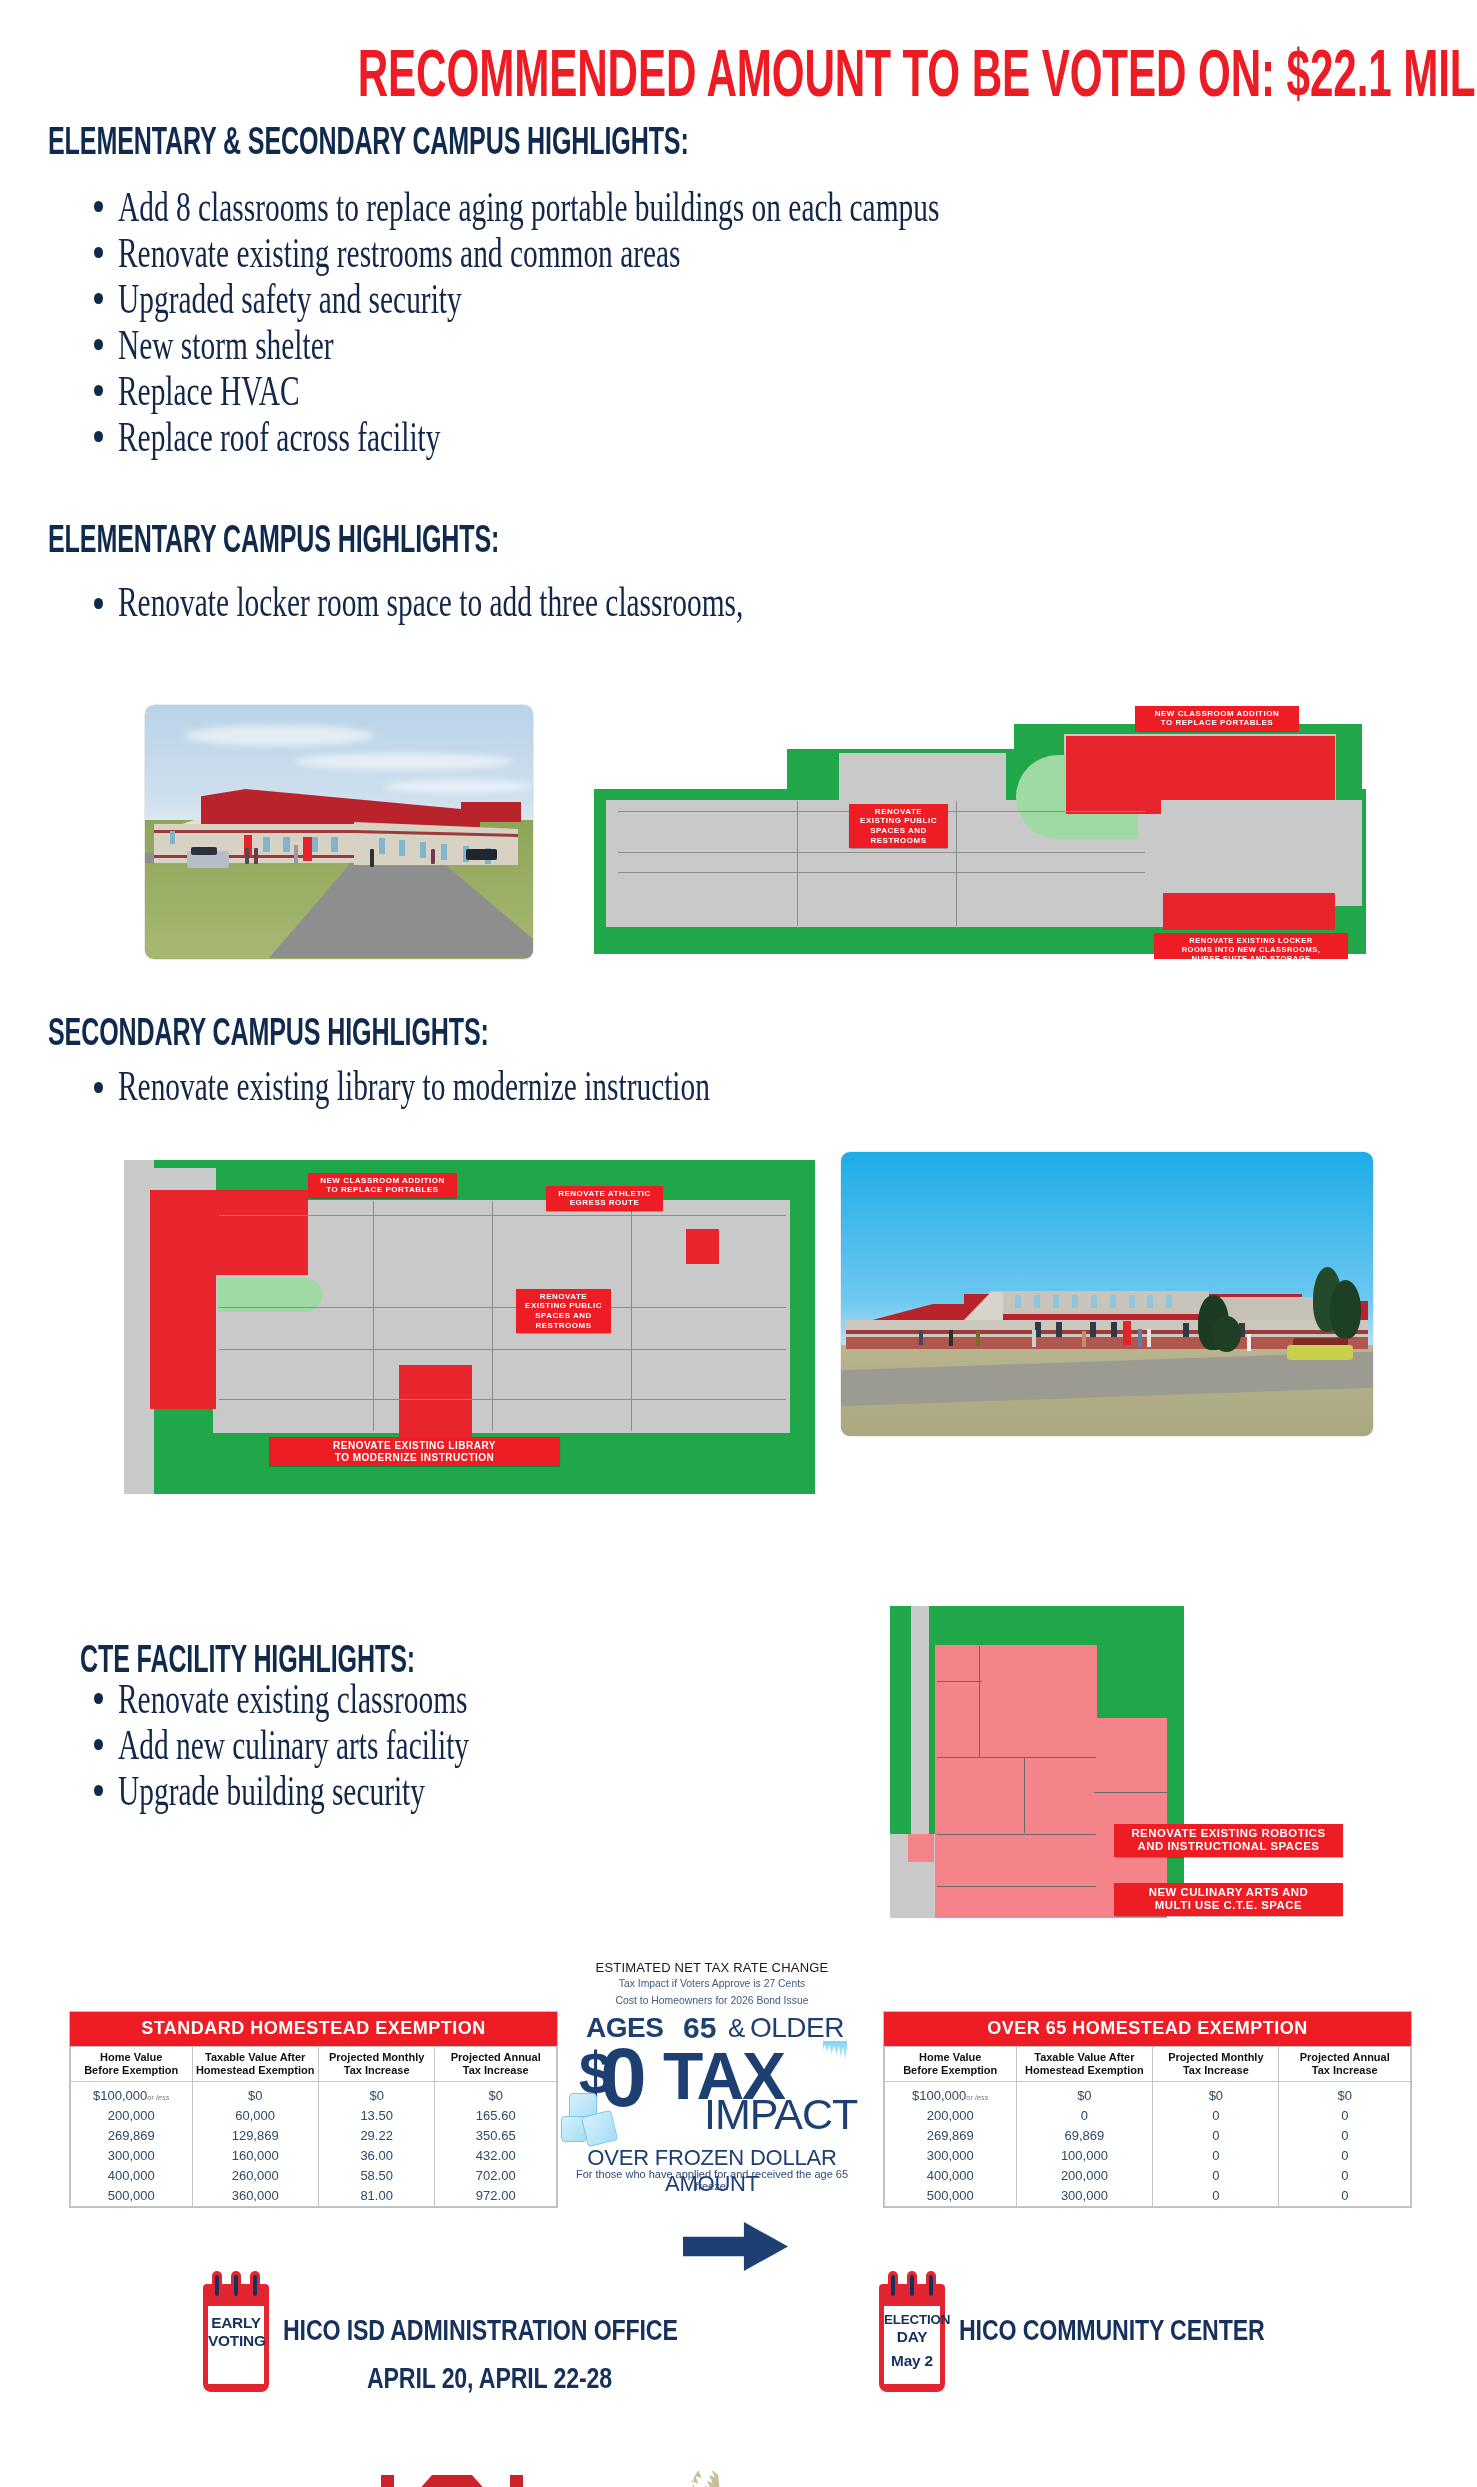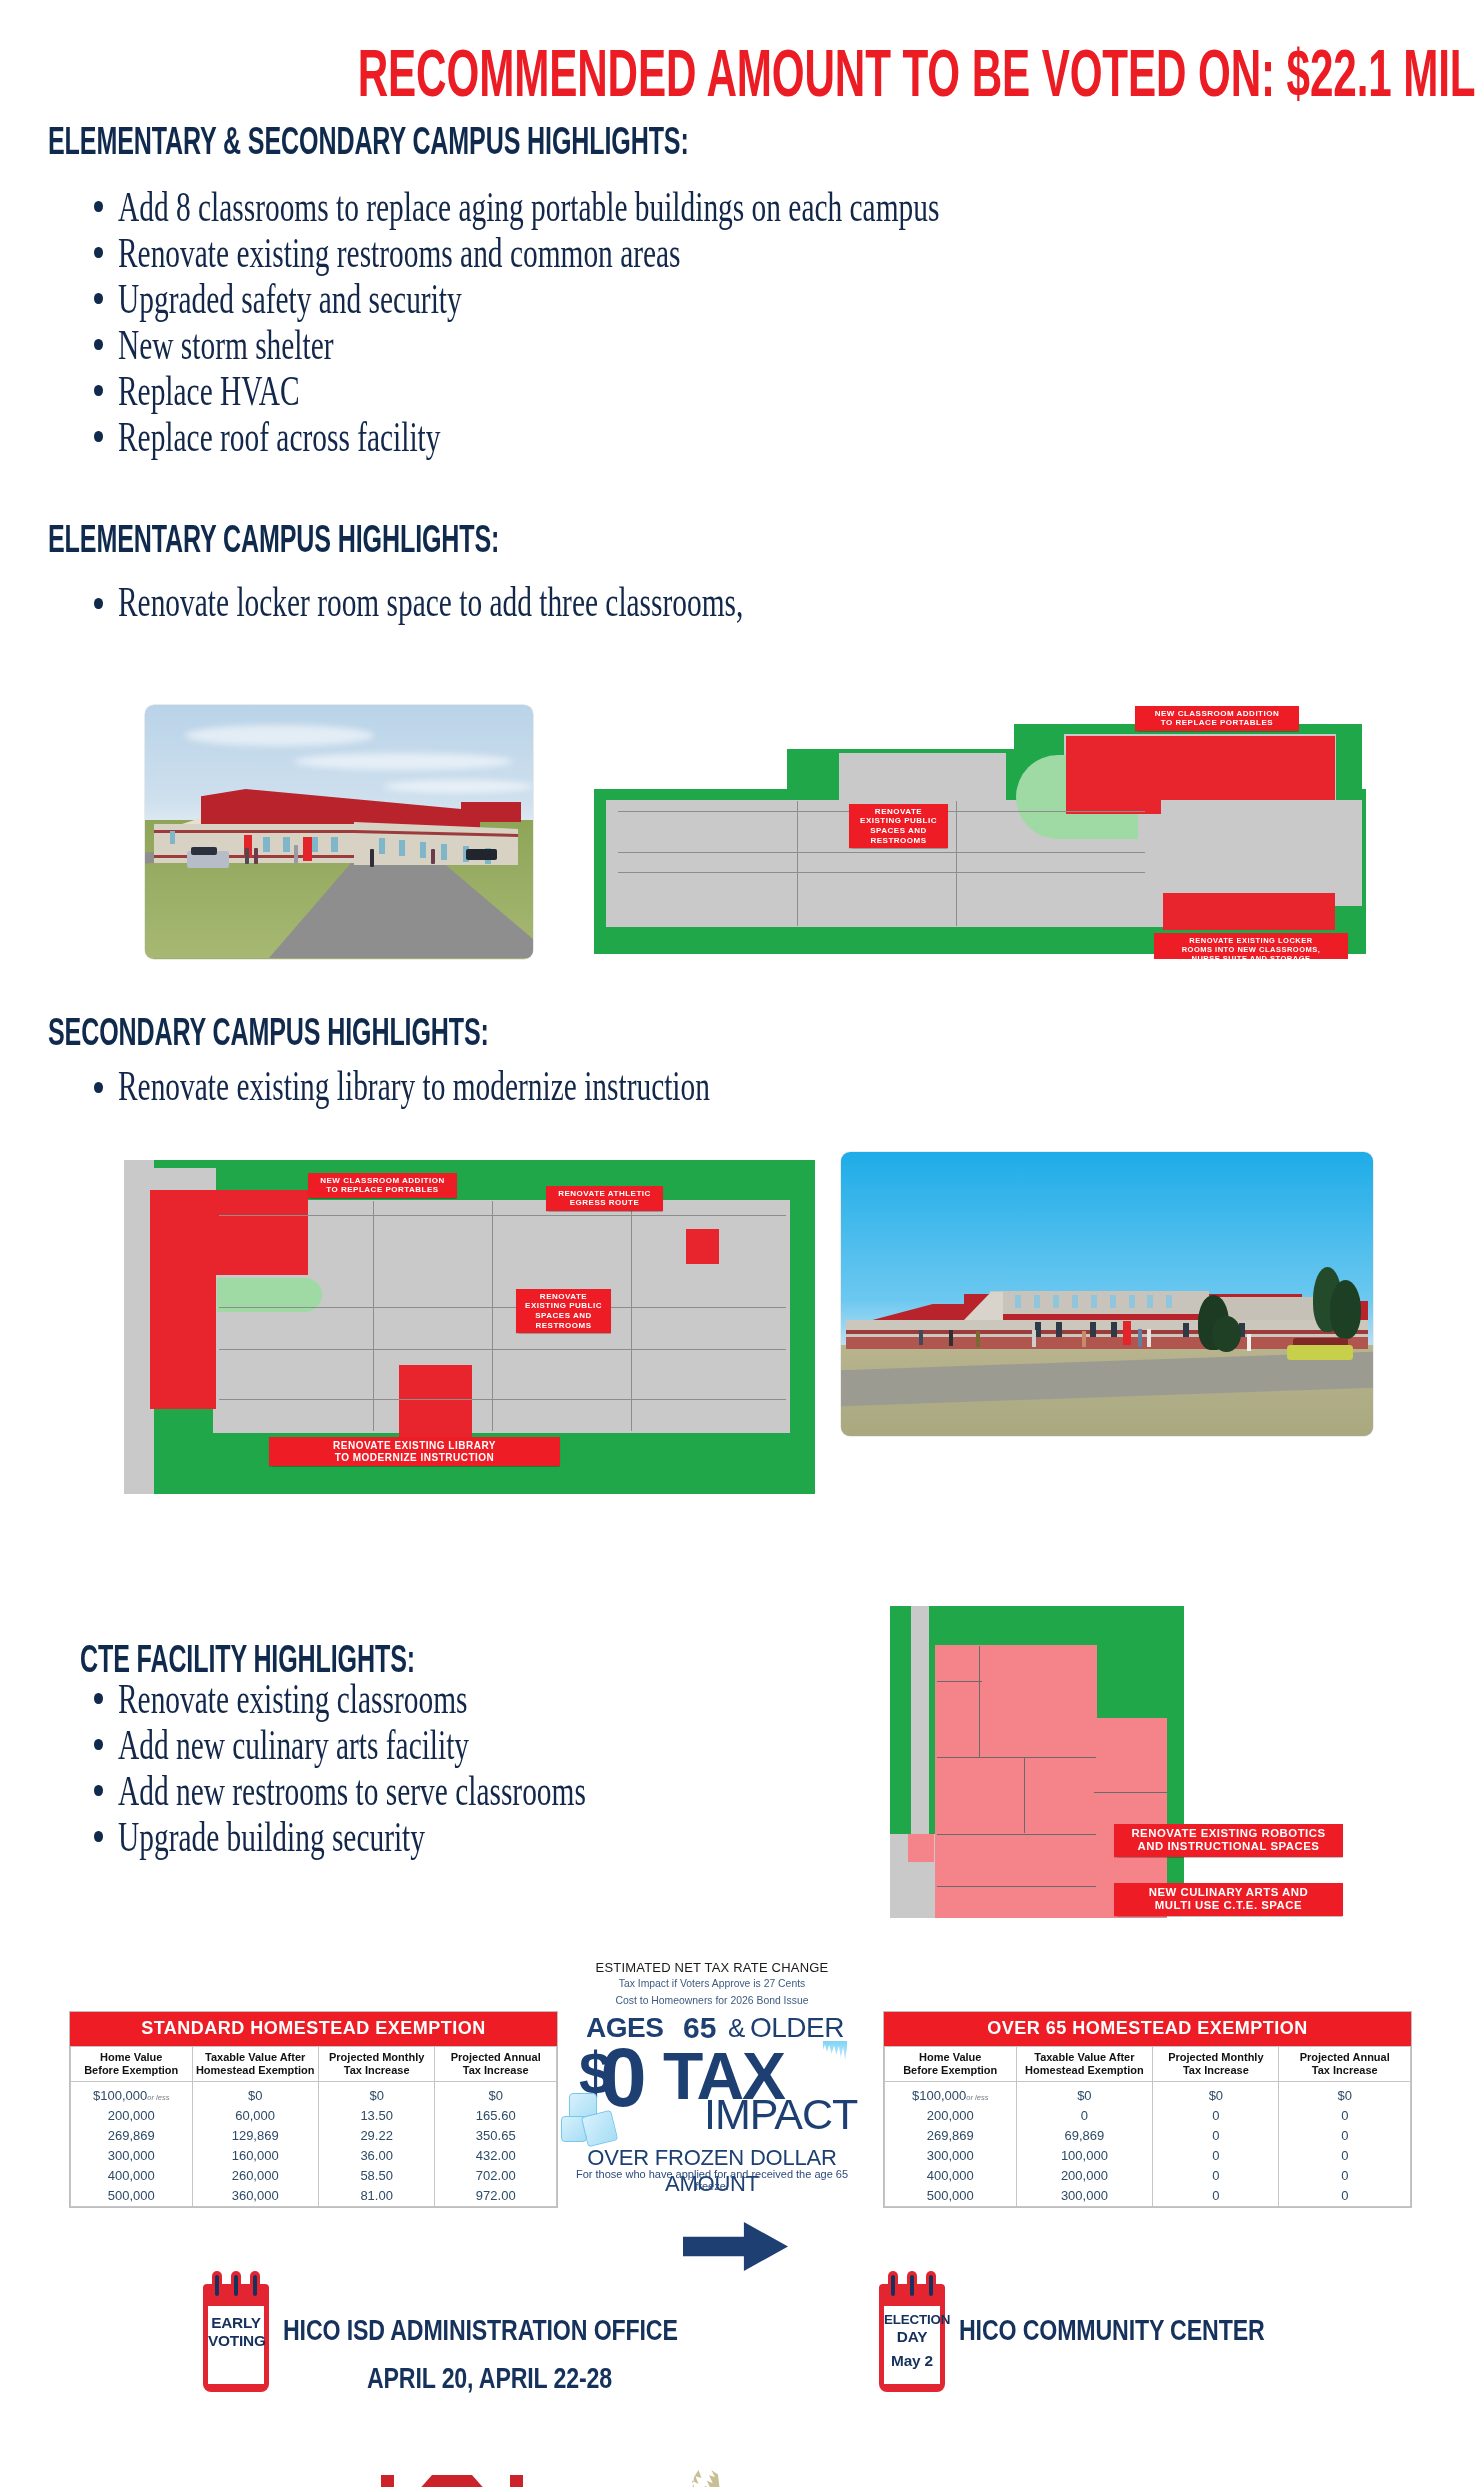--- a/index.html
+++ b/index.html
@@ -519,24 +519,20 @@
   <div class="row">
     <span class="dot"></span>
     <span class="txt">Renovate existing classrooms</span>
   </div>
   <div class="row">
     <span class="dot"></span>
     <span class="txt">Add new culinary arts facility</span>
   </div>
   <div class="row">
     <span class="dot"></span>
-    <span class="txt">Add new restrooms to serve classrooms</span>
-  </div>
-  <div class="row">
-    <span class="dot"></span>
     <span class="txt">Upgrade building security</span>
   </div>
 </div>
 
 <div class="imgframe" id="cte-plan" style="border-radius:0;">
   <div class="pg" style="left:44px; top:31px; width:293px; height:159px;"></div>
   <div class="pg" style="left:44px; top:31px; width:50px; height:238px;"></div>
   <div class="pg" style="left:249px; top:31px; width:89px; height:304px;"></div>
   <div class="pgr" style="left:44px; top:259px; width:52px; height:85px;"></div>
   <div class="pgr" style="left:65px; top:31px; width:18px; height:229px;"></div>

